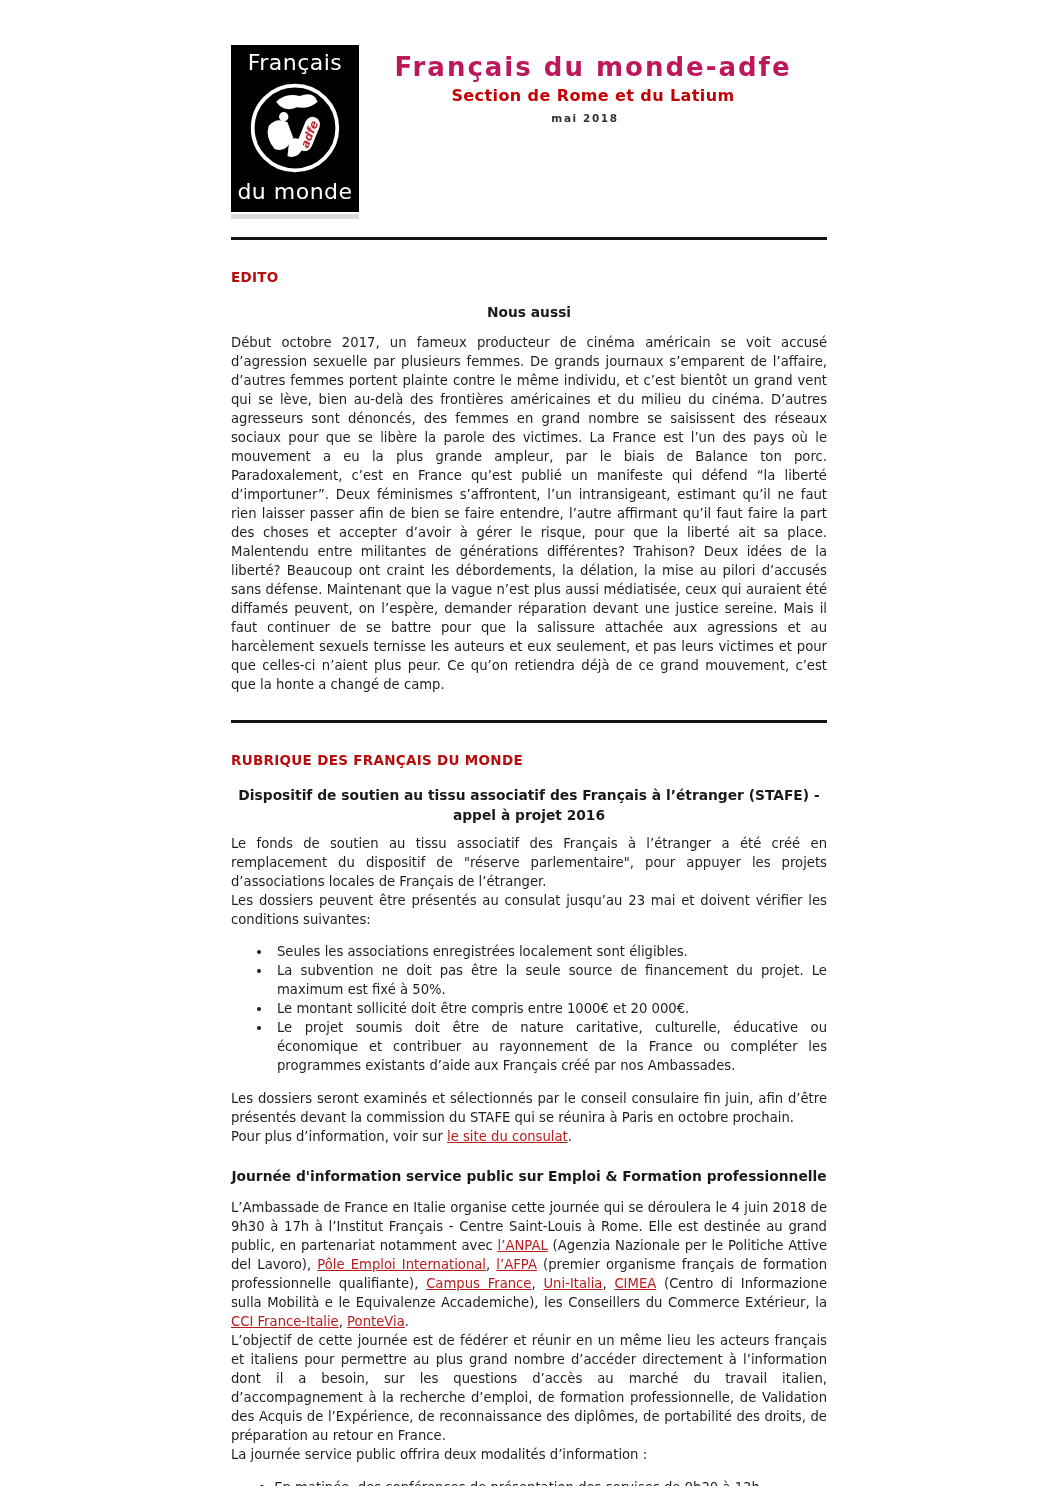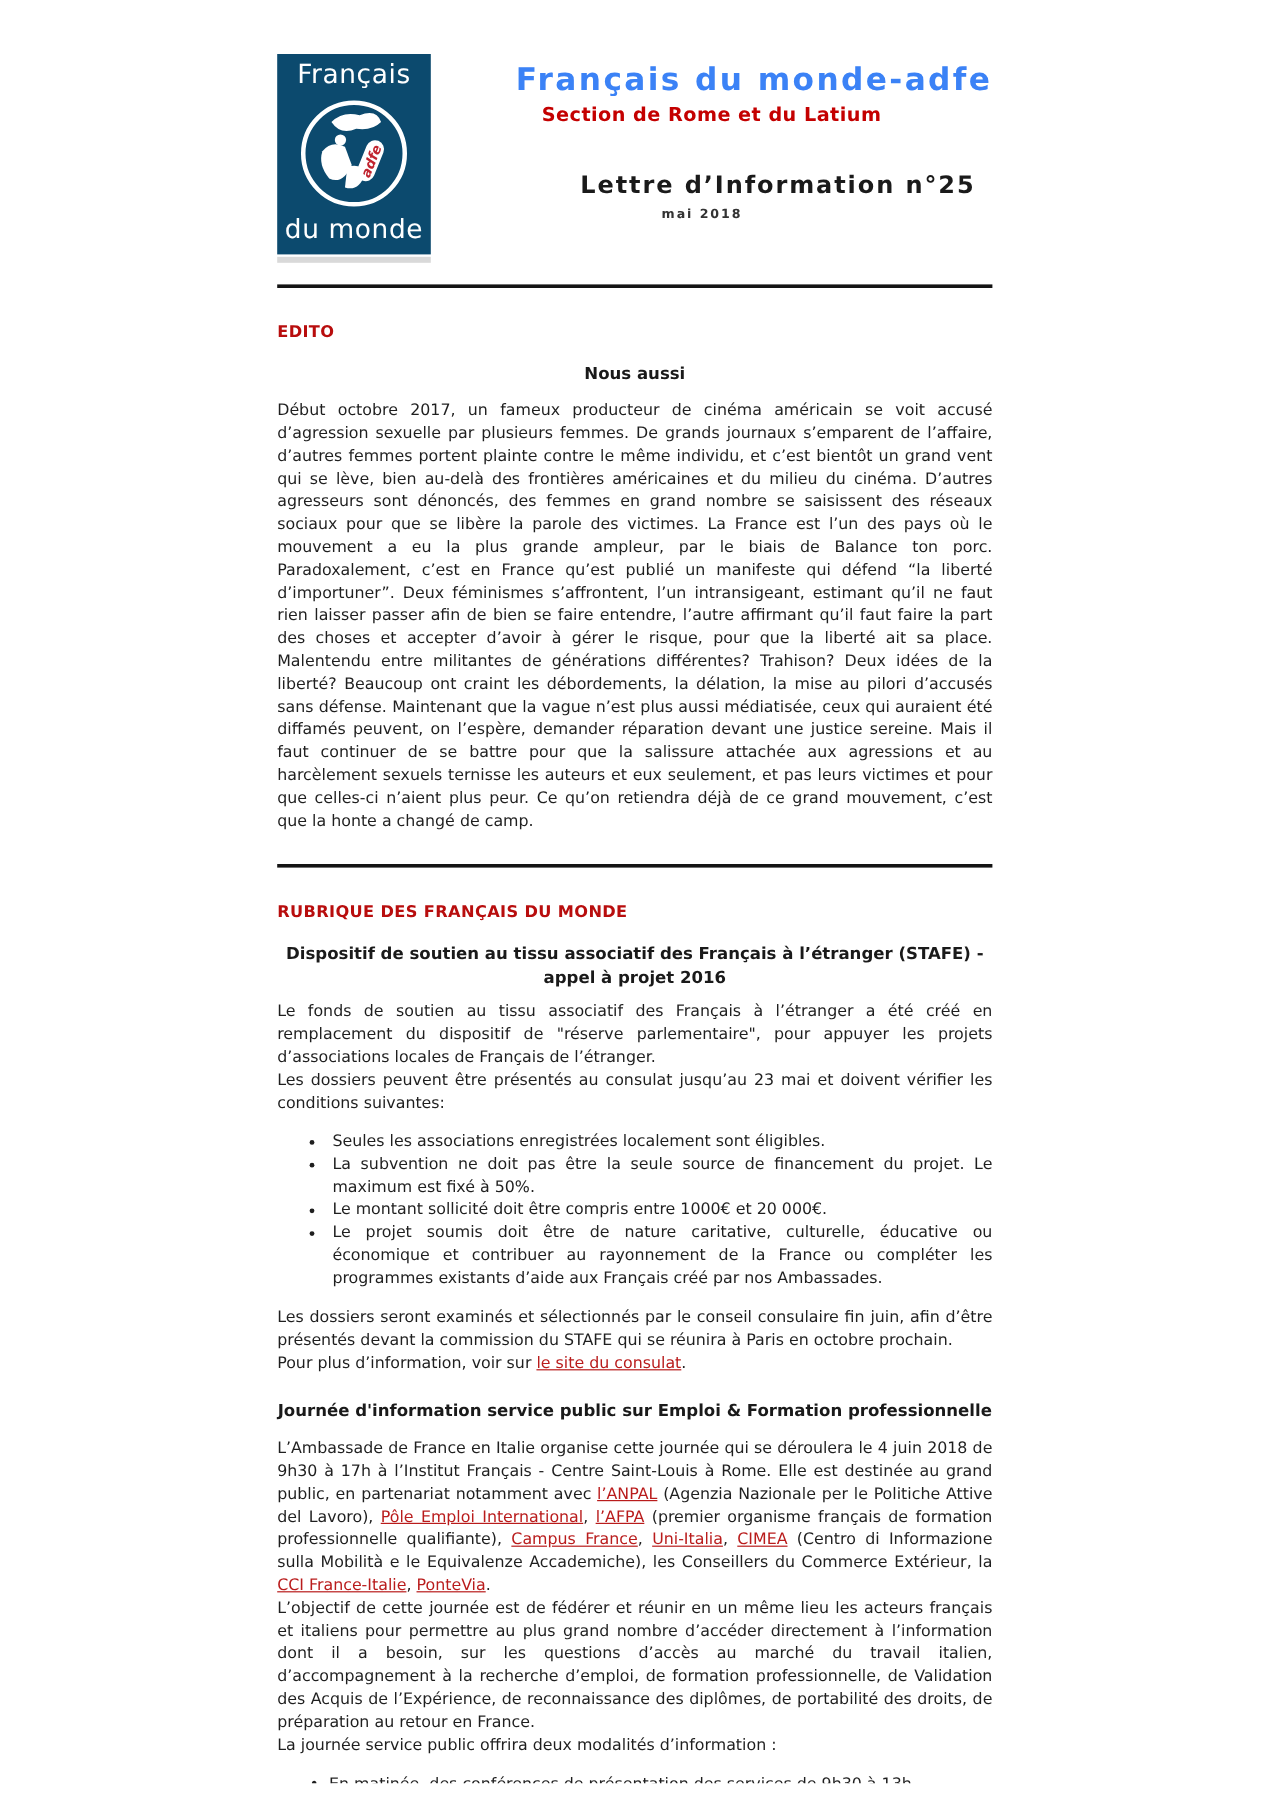--- a/index.html
+++ b/index.html
@@ -5,28 +5,28 @@
   html,body{margin:0;padding:0;background:#fff;}
   .page{
     width:1058px;height:1497px;margin:0 auto;background:#fff;overflow:hidden;
     font-family:"DejaVu Sans","Liberation Sans",sans-serif;color:#1f1f1f;position:relative;
   }
   .col{width:596px;margin:0 auto;}
   
   .hdr{display:flex;padding-top:45px;}
   .logo-wrap{flex:none;width:128px;}
   .logo{
-    width:128px;height:167px;background:#0c4a6e;color:#fff;text-align:center;
+    width:128px;height:167px;background:#000000;color:#fff;text-align:center;
     display:flex;flex-direction:column;justify-content:space-between;align-items:center;
     padding:6px 0 8px;box-sizing:border-box;
   }
   .logo-top,.logo-bottom{font-size:22px;line-height:24px;letter-spacing:.5px;}
   .logo-shadow{height:5px;background:#d9d9d9;margin-top:2px;}
   .hdr-right{flex:1;padding-top:8px;}
-  .title{color:#3b82f6;font-weight:bold;font-size:26px;line-height:28px;letter-spacing:2px;text-align:right;}
+  .title{color:#be185d;font-weight:bold;font-size:26px;line-height:28px;letter-spacing:2px;text-align:center;}
   .subtitle{color:#c40000;font-weight:bold;font-size:16px;letter-spacing:.4px;text-align:center;margin-top:5px;}
   .nl-title{font-weight:bold;font-size:20px;letter-spacing:1.6px;text-align:right;padding-right:14px;margin-top:37px;color:#1a1a1a;}
   .nl-date{font-weight:bold;font-size:10.5px;letter-spacing:1.6px;text-align:center;padding-right:16px;margin-top:7px;color:#333;}
   
   .rule{border:0;border-top:3px solid #141414;margin:18px 0 0;}
   .rule.r2{margin-top:26px;}
   
   .section-label{color:#b80d0d;font-weight:bold;font-size:13.5px;line-height:19px;margin-top:28px;letter-spacing:.3px;}
   .center-h{font-weight:bold;text-align:center;font-size:13.8px;line-height:20px;margin-top:15px;color:#1a1a1a;}
   .center-h.journee{margin-top:20px;}
@@ -63,21 +63,20 @@
               <text x="67" y="61" text-anchor="middle" font-size="12" font-style="italic" font-weight="bold" fill="#c1242f">adfe</text>
             </g>
           </svg>
           <div class="logo-bottom">du monde</div>
         </div>
         <div class="logo-shadow"></div>
       </div>
       <div class="hdr-right">
         <div class="title">Français du monde-adfe</div>
         <div class="subtitle">Section de Rome et du Latium</div>
-        <div class="nl-title">Lettre d’Information n°25</div>
         <div class="nl-date">mai 2018</div>
       </div>
     </header>
 
     <hr class="rule">
 
     <section>
       <div class="section-label">EDITO</div>
       <div class="center-h">Nous aussi</div>
       <p class="body-p first">Début octobre 2017, un fameux producteur de cinéma américain se voit accusé d’agression sexuelle par plusieurs femmes. De grands journaux s’emparent de l’affaire, d’autres femmes portent plainte contre le même individu, et c’est bientôt un grand vent qui se lève, bien au-delà des frontières américaines et du milieu du cinéma. D’autres agresseurs sont dénoncés, des femmes en grand nombre se saisissent des réseaux sociaux pour que se libère la parole des victimes. La France est l’un des pays où le mouvement a eu la plus grande ampleur, par le biais de Balance ton porc. Paradoxalement, c’est en France qu’est publié un manifeste qui défend “la liberté d’importuner”. Deux féminismes s’affrontent, l’un intransigeant, estimant qu’il ne faut rien laisser passer afin de bien se faire entendre, l’autre affirmant qu’il faut faire la part des choses et accepter d’avoir à gérer le risque, pour que la liberté ait sa place. Malentendu entre militantes de générations différentes? Trahison? Deux idées de la liberté? Beaucoup ont craint les débordements, la délation, la mise au pilori d’accusés sans défense. Maintenant que la vague n’est plus aussi médiatisée, ceux qui auraient été diffamés peuvent, on l’espère, demander réparation devant une justice sereine. Mais il faut continuer de se battre pour que la salissure attachée aux agressions et au harcèlement sexuels ternisse les auteurs et eux seulement, et pas leurs victimes et pour que celles-ci n’aient plus peur. Ce qu’on retiendra déjà de ce grand mouvement, c’est que la honte a changé de camp.</p>

